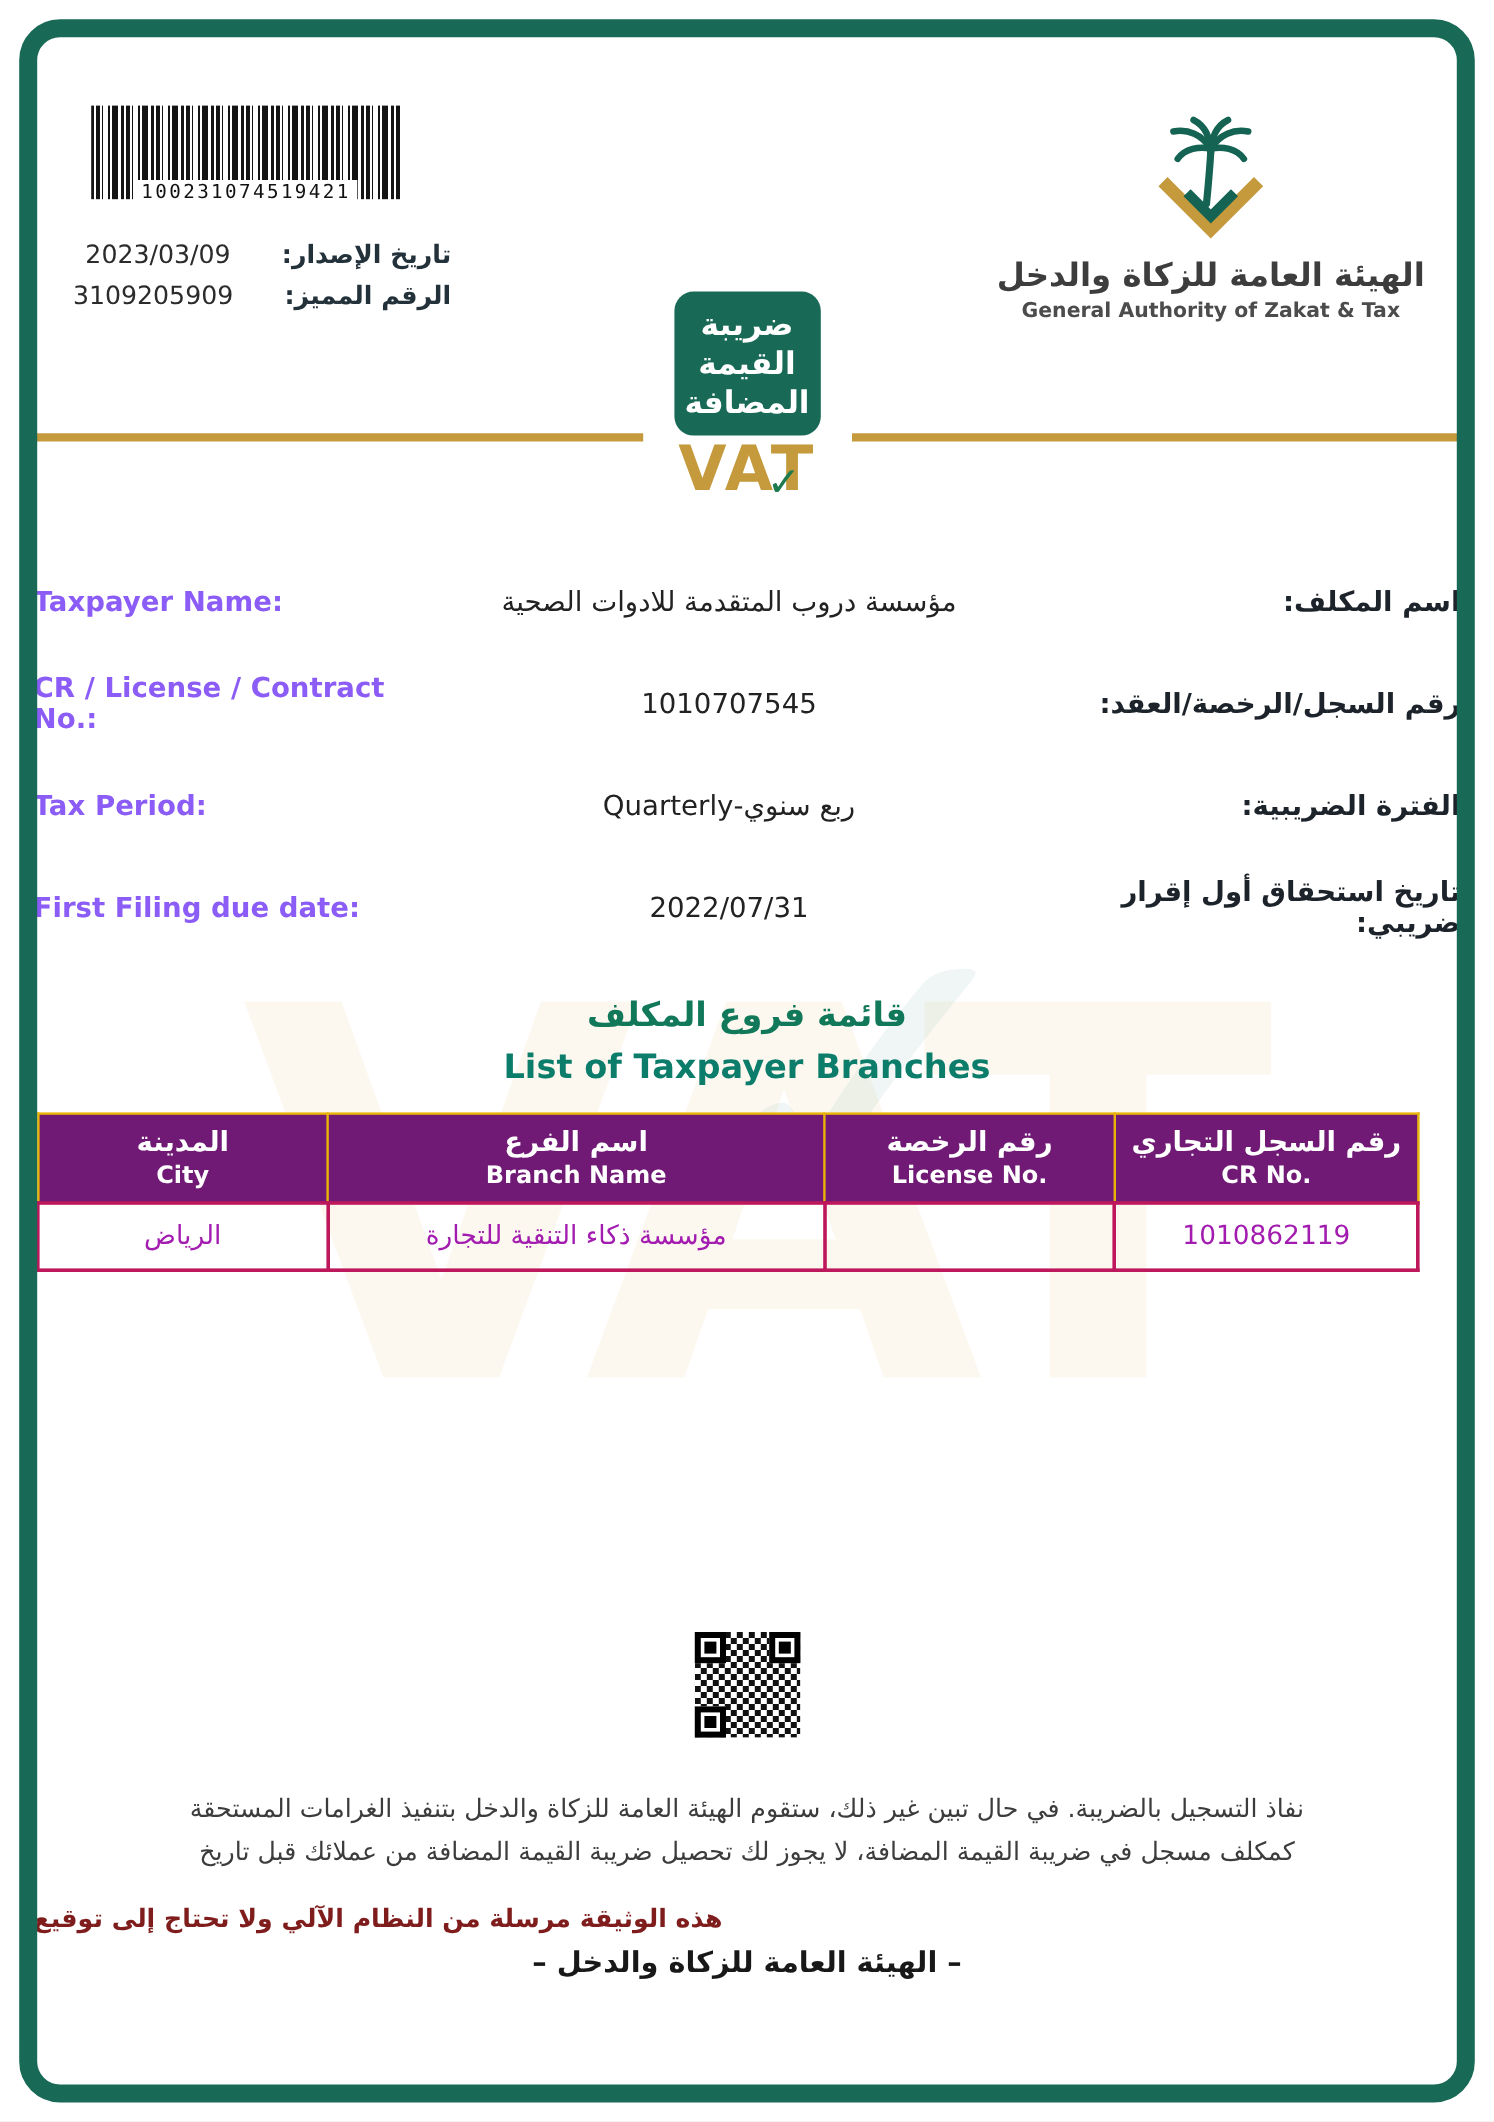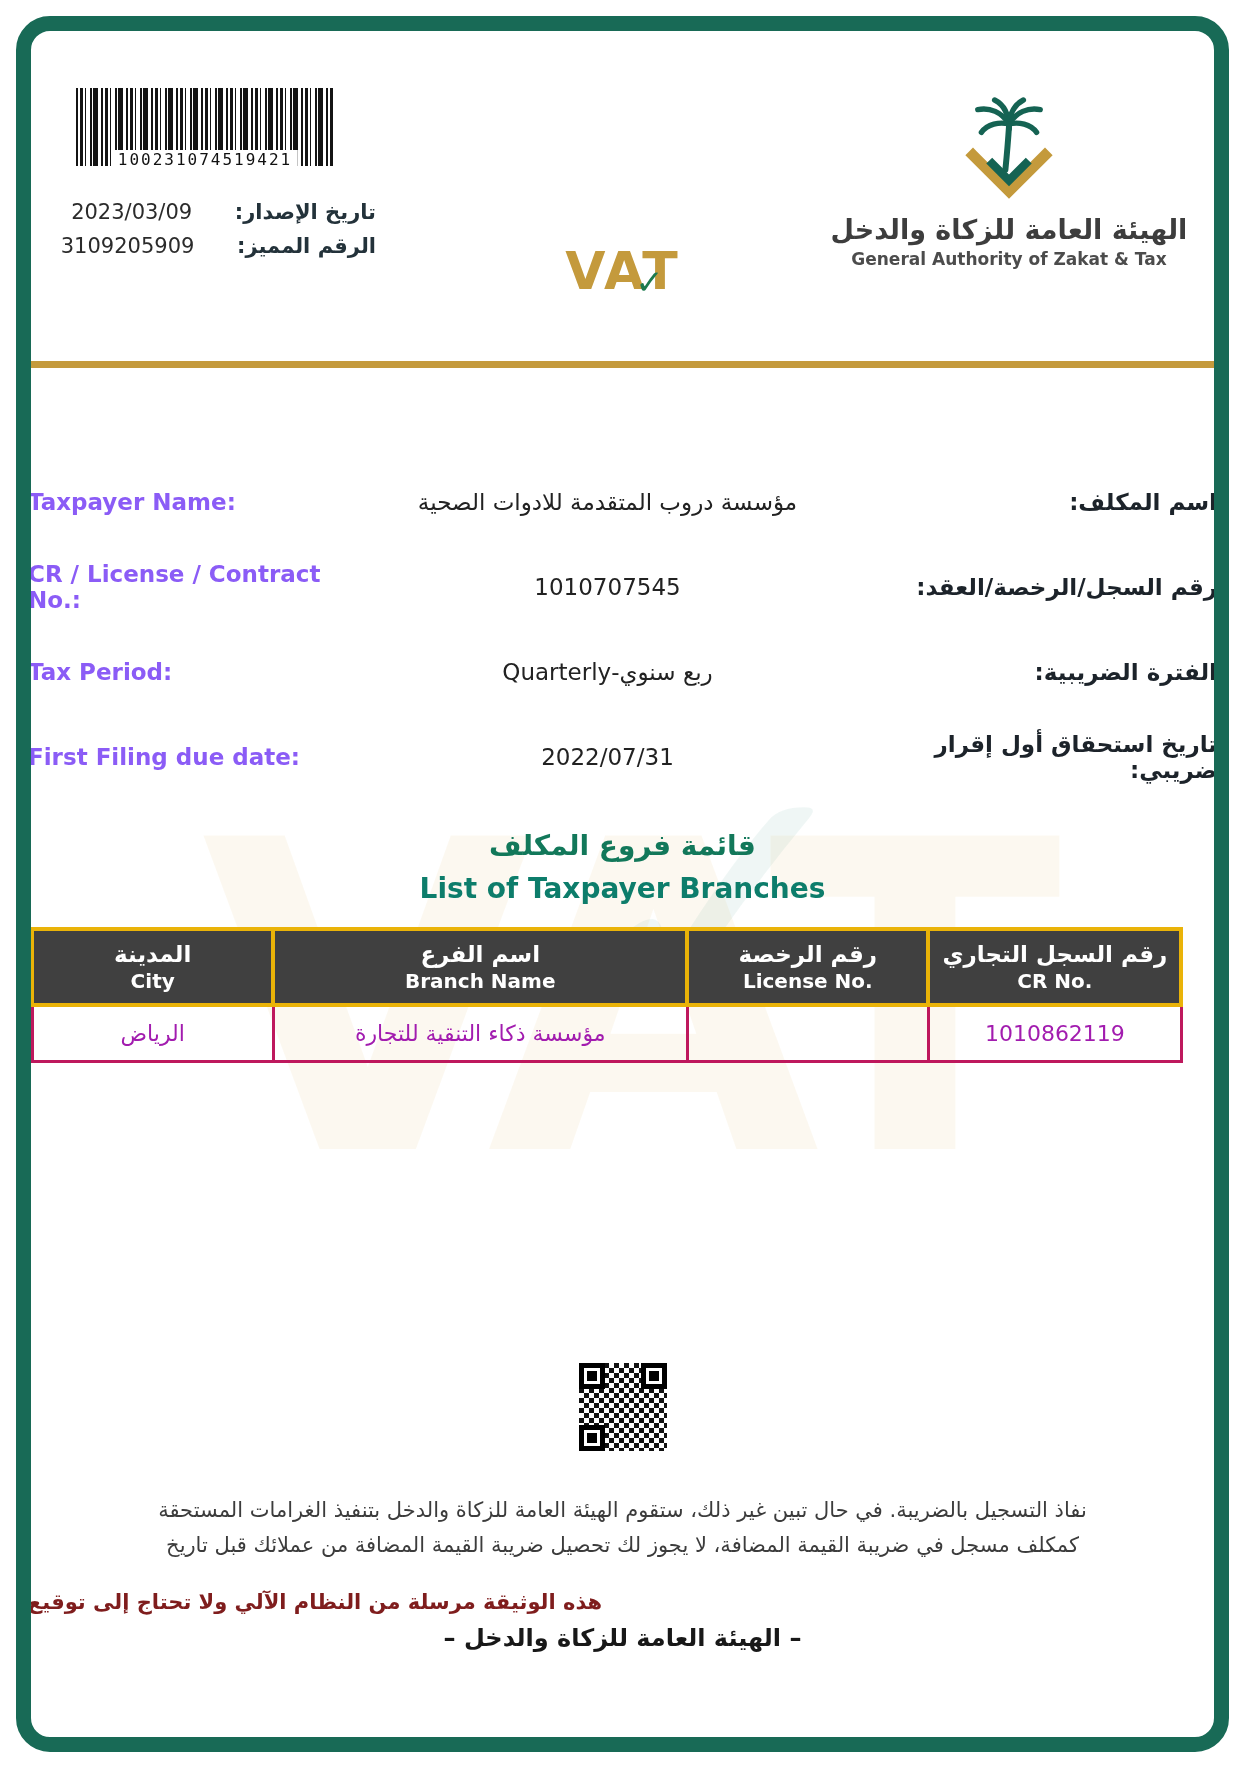--- a/index.html
+++ b/index.html
@@ -109,22 +109,22 @@
     direction:rtl; margin-top:24px;
   }
   .branches-title-en {
     text-align:center; font-size:28px; font-weight:700; color:#0d7d6b;
     margin-top:10px; margin-bottom:22px;
   }
   table.branches {
     width:97%; margin:0 auto 0 2px; border-collapse:collapse;
   }
   table.branches th {
-    background:#404040; color:#fff; font-weight:700;
-    padding:10px 8px; border:4px solid #eab308; vertical-align:middle;
+    background:#701a75; color:#fff; font-weight:700;
+    padding:10px 8px; border:2px solid #eab308; vertical-align:middle;
   }
   table.branches th .th-ar { font-size:23px; direction:rtl; }
   table.branches th .th-en { font-size:20px; margin-top:2px; }
   table.branches td {
     border:3px solid #be185d; height:56px; text-align:center;
     font-size:22px; color:#a21caf; direction:rtl; padding:6px 14px;
   }
   td.cell-city { text-align:center; }
   .col-city { width:21%; } .col-branch { width:36%; }
   .col-license { width:21%; } .col-cr { width:22%; }
@@ -208,20 +208,25 @@
           <path d="M36 63 L50 77 L64 63" stroke="#156353" stroke-width="7" stroke-linecap="square"></path>
         </svg>
         <div class="authority-ar">الهيئة العامة للزكاة والدخل</div>
         <div class="authority-en">General Authority of Zakat &amp; Tax</div>
       </div>
     </div>
 
     <div class="divider-zone">
       <div class="gold-line"></div>
       <div class="vat-badge">
+        <div class="vat-badge-box">
+          <div class="ar-line">ضريبة</div>
+          <div class="ar-line">القيمة</div>
+          <div class="ar-line">المضافة</div>
+        </div>
         <div class="vat-word">
           <span>VAT</span>
           <span class="vat-check">✓</span>
         </div>
       </div>
     </div>
 
     <div class="fields">
 
       <div class="field-row">

